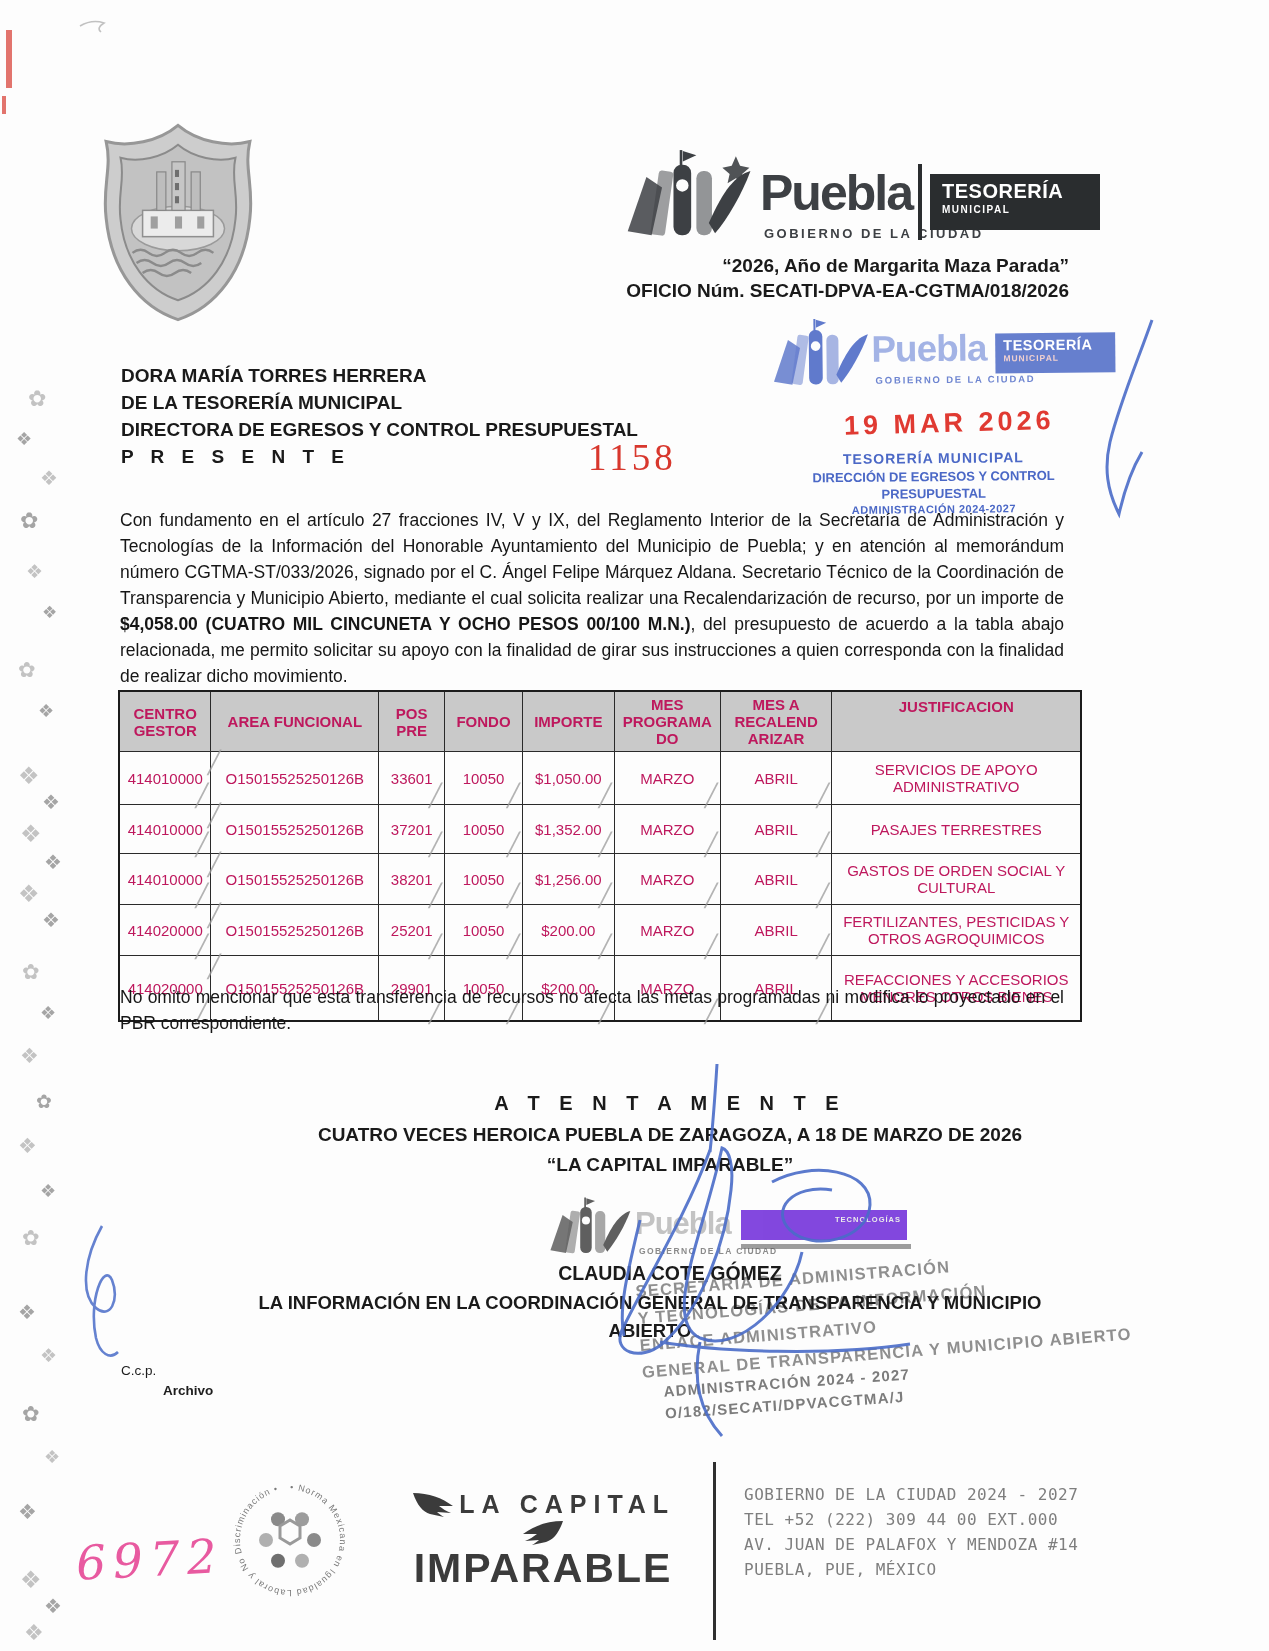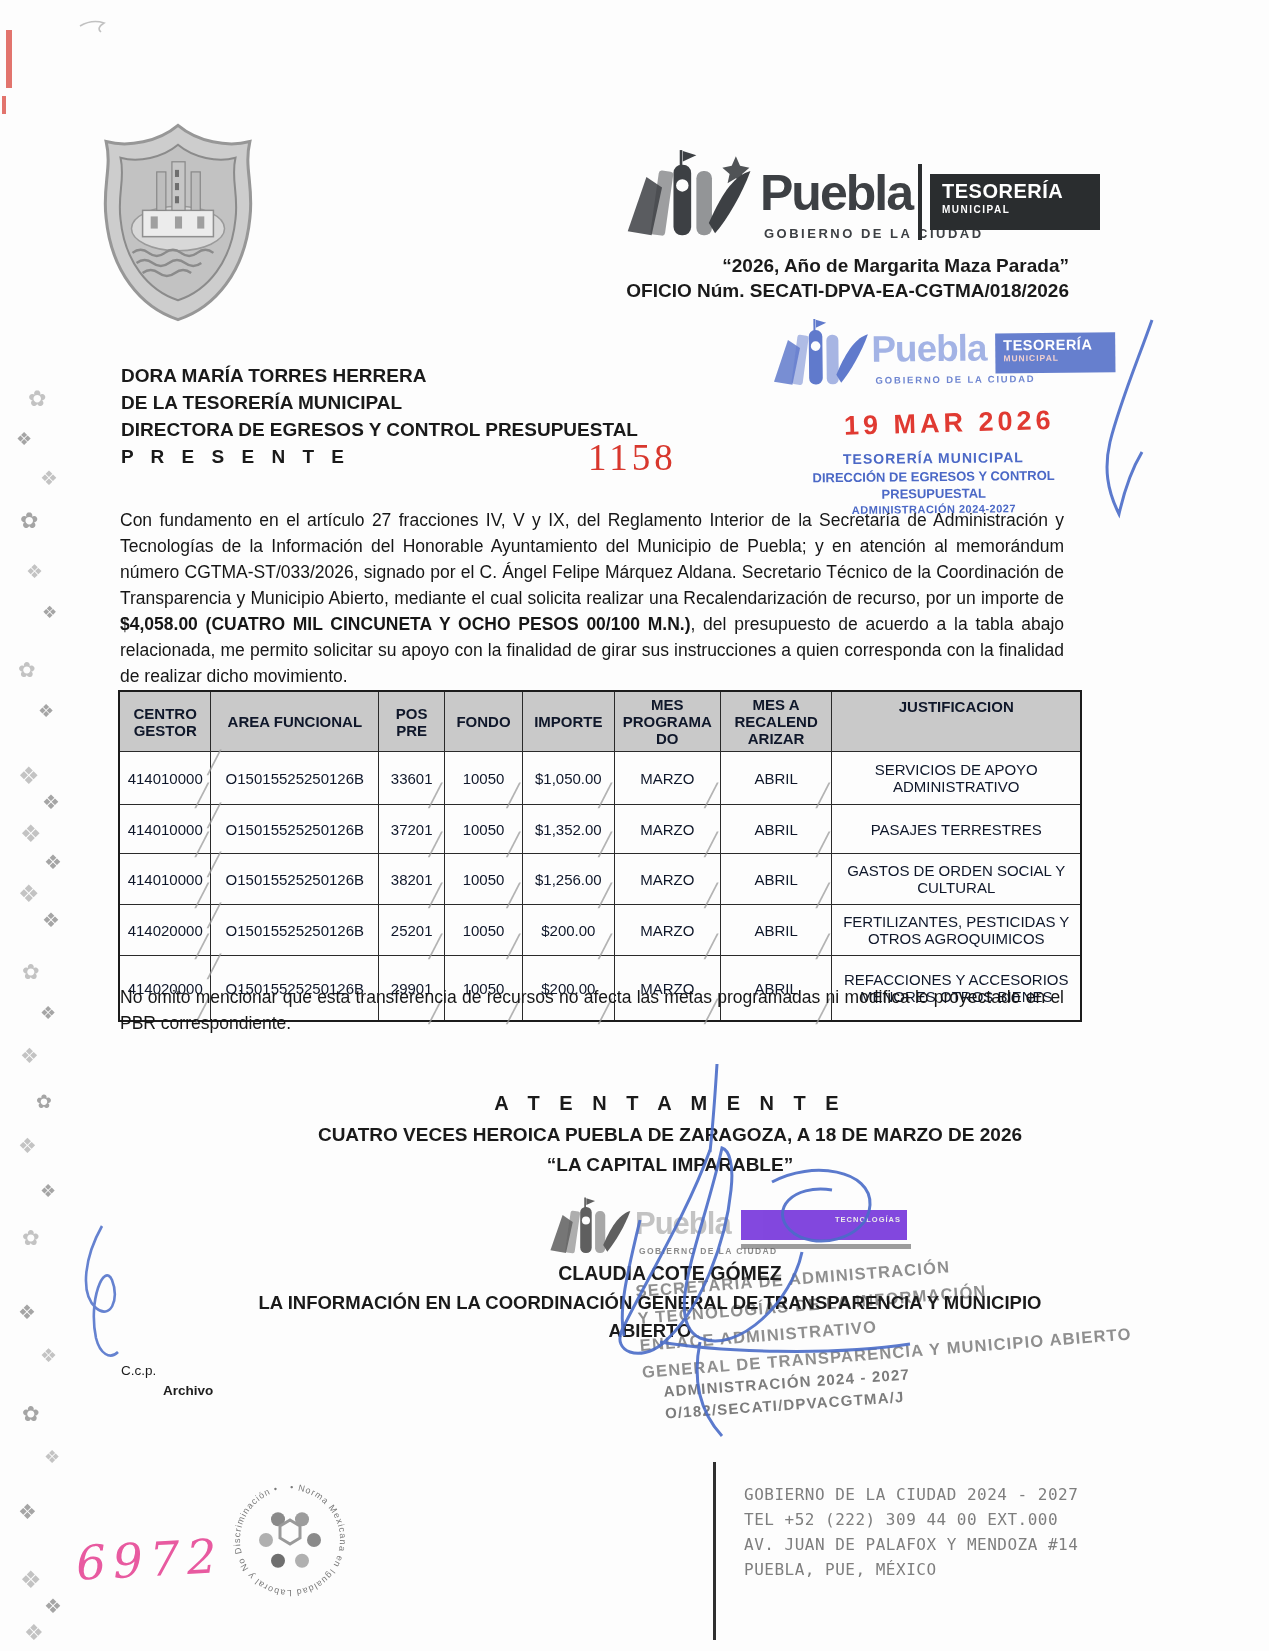--- a/index.html
+++ b/index.html
@@ -43,21 +43,21 @@
   
   .folio-red{position:absolute;left:588px;top:436px;font-family:"Liberation Serif",serif;font-size:37px;color:#d8372d;letter-spacing:4px;}
   
   .p{position:absolute;font-size:17.5px;line-height:26px;text-align:justify;color:#161616;}
   .p1{left:120px;top:507px;width:944px;}
   .p2{left:120px;top:984px;width:944px;}
   .p3{left:135px;top:1046px;width:700px;text-align:left;}
   .b{font-weight:700;}
   
   .tblwrap{position:absolute;left:118px;top:690px;width:964px;}
-  table.doc{border-collapse:collapse;width:964px;font-size:15px;color:#0f172a;border:2.5px solid #1c1c1c;}
+  table.doc{border-collapse:collapse;width:964px;font-size:15px;color:#be185d;border:2.5px solid #1c1c1c;}
   table.doc th{background:#c9c9c9;font-weight:700;border:1.8px solid #2a2a2a;padding:4px 3px;white-space:pre-line;line-height:17px;vertical-align:middle;}
   table.doc td{border:1.8px solid #2a2a2a;padding:4px 4px;text-align:center;line-height:17px;position:relative;}
   table.doc th.topal{vertical-align:top;padding-top:6px;}
   col.c0{width:92px}col.c1{width:168px}col.c2{width:66px}col.c3{width:78px}
   col.c4{width:92px}col.c5{width:106px}col.c6{width:112px}col.c7{width:250px}
   tr.r0 td{height:44px}tr.r1 td{height:40px}tr.r2 td{height:42px}tr.r3 td{height:42px}tr.r4 td{height:56px}
   td.slash::after{content:"╱";position:absolute;color:#9b9b9b;font-size:22px;right:2px;bottom:0px;opacity:.75;pointer-events:none;}
   td.slashL::after{content:"╱";position:absolute;color:#9b9b9b;font-size:22px;left:-4px;top:2px;opacity:.75;pointer-events:none;}
   
   .closing{position:absolute;left:140px;top:1092px;width:1060px;text-align:center;font-weight:700;}
@@ -332,20 +332,32 @@
     </text>
     <circle cx="88" cy="64" r="7" fill="#8a8a8a"></circle>
     <circle cx="76" cy="84.8" r="7" fill="#b0b0b0"></circle>
     <circle cx="52" cy="84.8" r="7" fill="#6f6f6f"></circle>
     <circle cx="40" cy="64" r="7" fill="#b0b0b0"></circle>
     <circle cx="52" cy="43.2" r="7" fill="#8a8a8a"></circle>
     <circle cx="76" cy="43.2" r="7" fill="#9c9c9c"></circle>
     <path d="M64 44 l10 6 v12 l-10 6 -10 -6 v-12 Z" fill="none" stroke="#9a9a9a" stroke-width="3"></path>
   </svg>
 
+  <div class="capital">
+    <div>
+      <svg class="wing" viewBox="0 0 44 28" style="transform:scaleX(-1);">
+        <path d="M42 2 C26 2 13 7 2 15 L16 15 C12 18 9 20 4 22 L18 21 C16 23 14 24 11 26 L25 23 C32 21 38 14 42 2 Z" fill="#3b3b3b"></path>
+      </svg>
+      <span class="c1">LA CAPITAL</span>
+      <svg class="wing" viewBox="0 0 44 28">
+        <path d="M42 2 C26 2 13 7 2 15 L16 15 C12 18 9 20 4 22 L18 21 C16 23 14 24 11 26 L25 23 C32 21 38 14 42 2 Z" fill="#3b3b3b"></path>
+      </svg>
+    </div>
+    <div class="c2">IMPARABLE</div>
+  </div>
 
   <div class="fdivider"></div>
 
   <div class="contact">
     <div>GOBIERNO DE LA CIUDAD 2024 - 2027</div>
     <div>TEL +52 (222) 309 44 00 EXT.000</div>
     <div>AV. JUAN DE PALAFOX Y MENDOZA #14</div>
     <div>PUEBLA, PUE, MÉXICO</div>
   </div>
 

